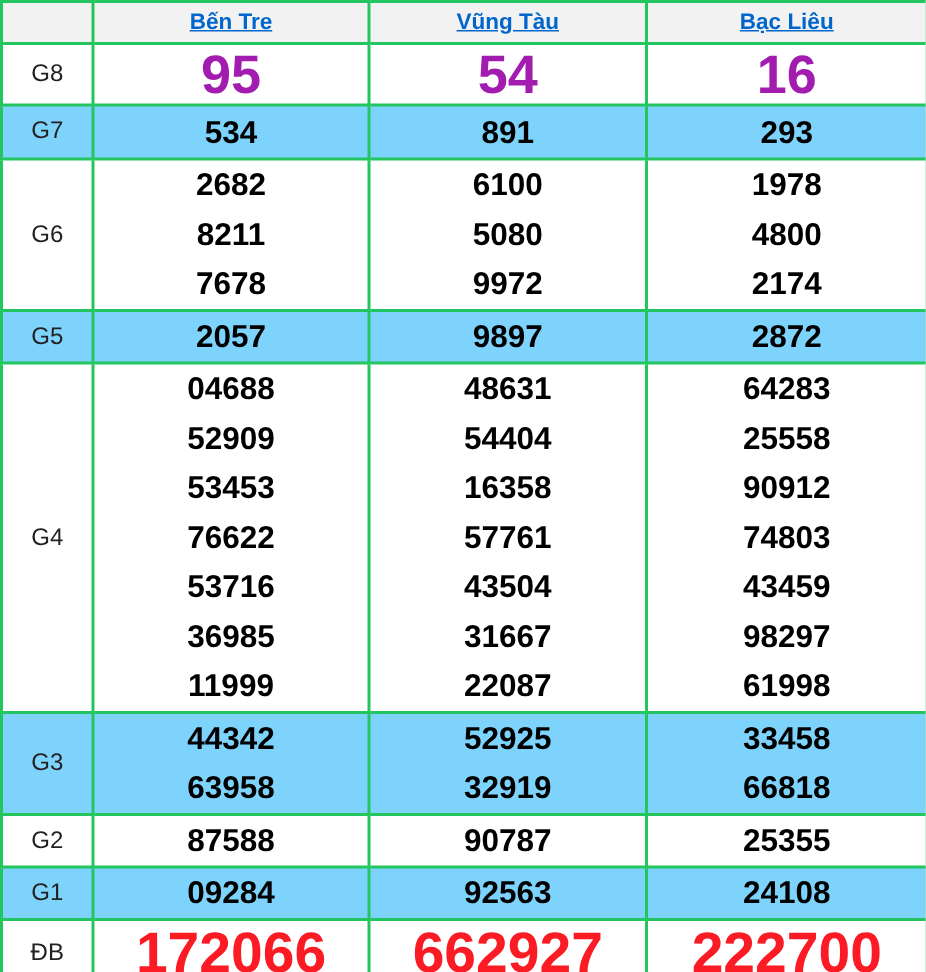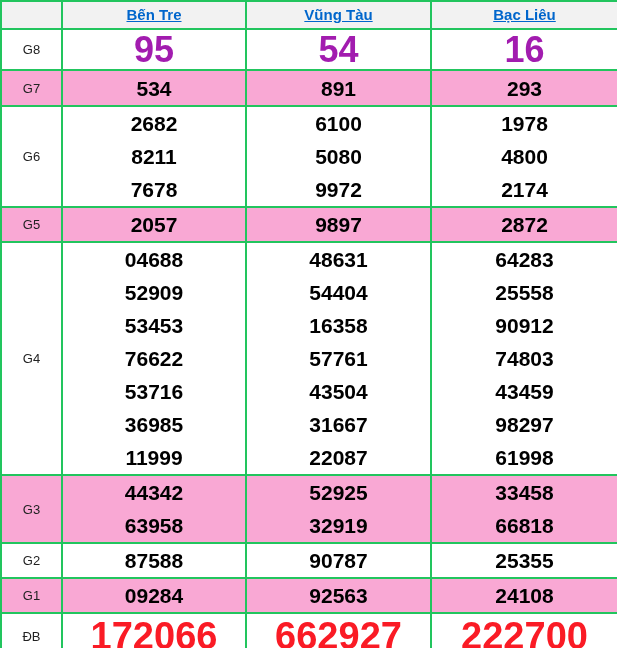--- a/index.html
+++ b/index.html
@@ -27,23 +27,23 @@
     height: 28px;
   }
   th.corner { background: #f2f2f2; }
   th a {
     color: #0066cc;
     font-size: 15px;
     font-weight: bold;
     text-decoration: underline;
     cursor: pointer;
   }
-  tr.stripe { background: #f9a8d4; }
+  tr.stripe { background: #7dd3fc; }
   td.label {
-    font-size: 13px;
+    font-size: 16px;
     font-weight: normal;
     color: #222222;
   }
   .num {
     font-size: 21px;
     font-weight: bold;
     color: #000000;
     line-height: 33px;
     white-space: nowrap;
   }

